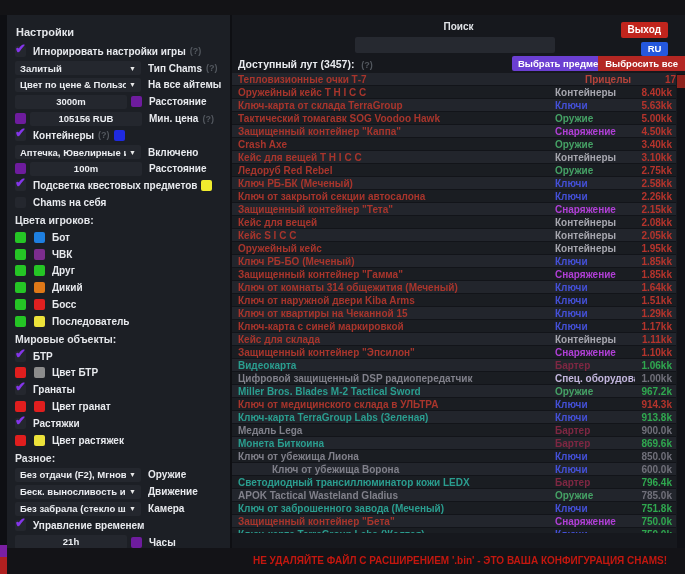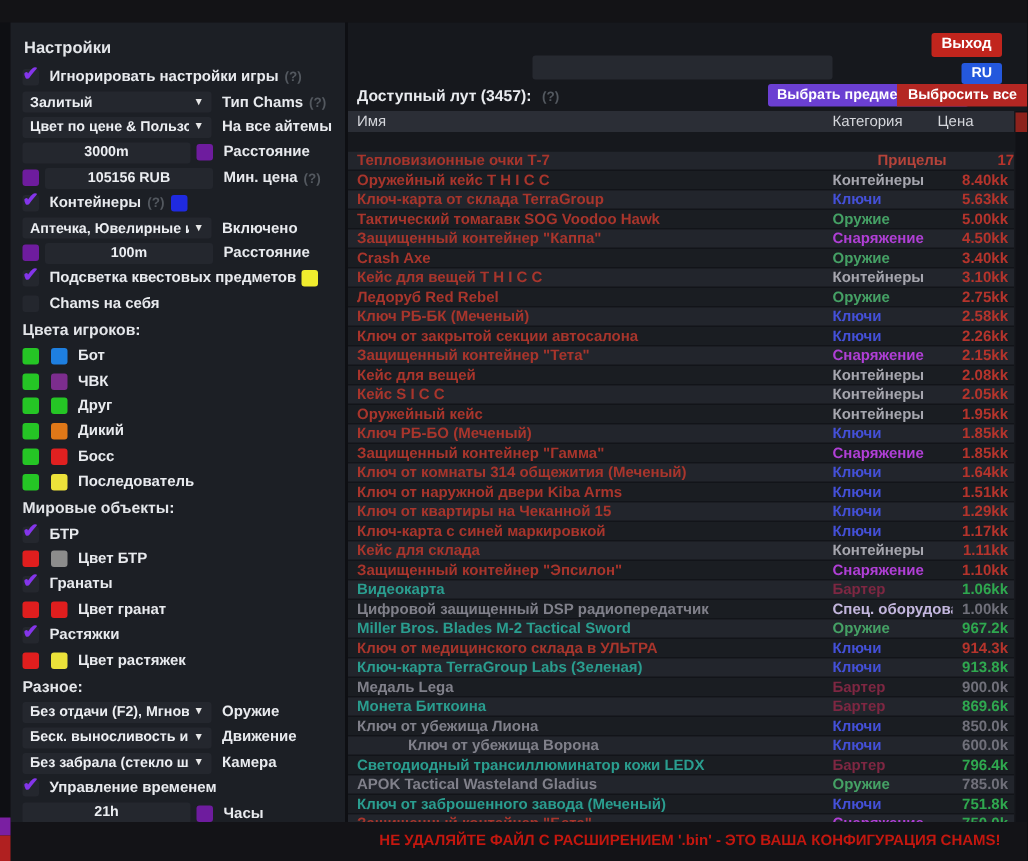--- a/index.html
+++ b/index.html
@@ -41,21 +41,21 @@
   .loot-title{position:absolute;left:6px;top:42px;height:15px;line-height:15px;font-size:10.5px;font-weight:700;color:#e9ebef;}
   .kappa-btn{position:absolute;left:280px;top:41px;height:15px;line-height:15px;padding:0 6px;background:#6b3fd2;
              color:#fff;font-size:9.5px;font-weight:700;border-radius:2px;}
   .drop-btn{position:absolute;right:0;top:41px;height:15px;line-height:15px;padding:0 7px;background:#b42723;
             color:#fff;font-size:9.5px;font-weight:700;}
   .thead{position:absolute;left:0;top:59px;width:444px;height:14px;background:#2b2e36;display:flex;align-items:center;}
   .th{font-size:10px;font-weight:400;color:#d4d6db;white-space:nowrap;}
   .th-name{flex:0 0 323px;padding-left:6px;box-sizing:border-box;}
   .th-cat{flex:0 0 70px;}
   .th-price{flex:1;}
-  .rows{position:absolute;left:0;top:86px;width:444px;height:460px;overflow:hidden;}
+  .rows{position:absolute;left:0;top:58px;width:444px;height:460px;overflow:hidden;}
   .lrow{display:flex;align-items:center;height:13px;border-bottom:1px solid #121419;box-sizing:border-box;}
   .lrow.even{background:#22252c;}
   .lrow.odd{background:#1a1d22;}
   .c-name{flex:0 0 323px;padding-left:6px;box-sizing:border-box;font-size:10px;font-weight:700;white-space:nowrap;overflow:hidden;}
   .c-cat{flex:0 0 80px;font-size:10px;font-weight:700;white-space:nowrap;overflow:hidden;}
   .c-price{flex:1;text-align:right;padding-right:4px;font-size:10px;font-weight:700;white-space:nowrap;}
   .scroll-track{position:absolute;left:445px;top:59px;width:8px;height:474px;background:#101116;}
   .scroll-thumb{position:absolute;left:0;top:1px;width:8px;height:13px;background:#8d221c;}
 
   
@@ -239,20 +239,21 @@
     </div>
 
     <div class="srow">
       <div class="inp">21h</div>
       <span class="sw swl" style="background: rgb(110, 28, 158);"></span>
       <span class="lbl">Часы</span>
     </div>
   </aside>
 
   <section class="right-panel">
+    <div class="search-label">Поиск</div>
     <input class="search-input" value="" style="">
     <div class="exit-btn">Выход</div>
     <div class="ru-btn">RU</div>
 
     <div class="loot-title">
       <span>Доступный лут (3457):</span>
       <span class="help">(?)</span>
     </div>
     <div class="kappa-btn">Выбрать предметы каппа</div>
     <div class="drop-btn">Выбросить все</div>

